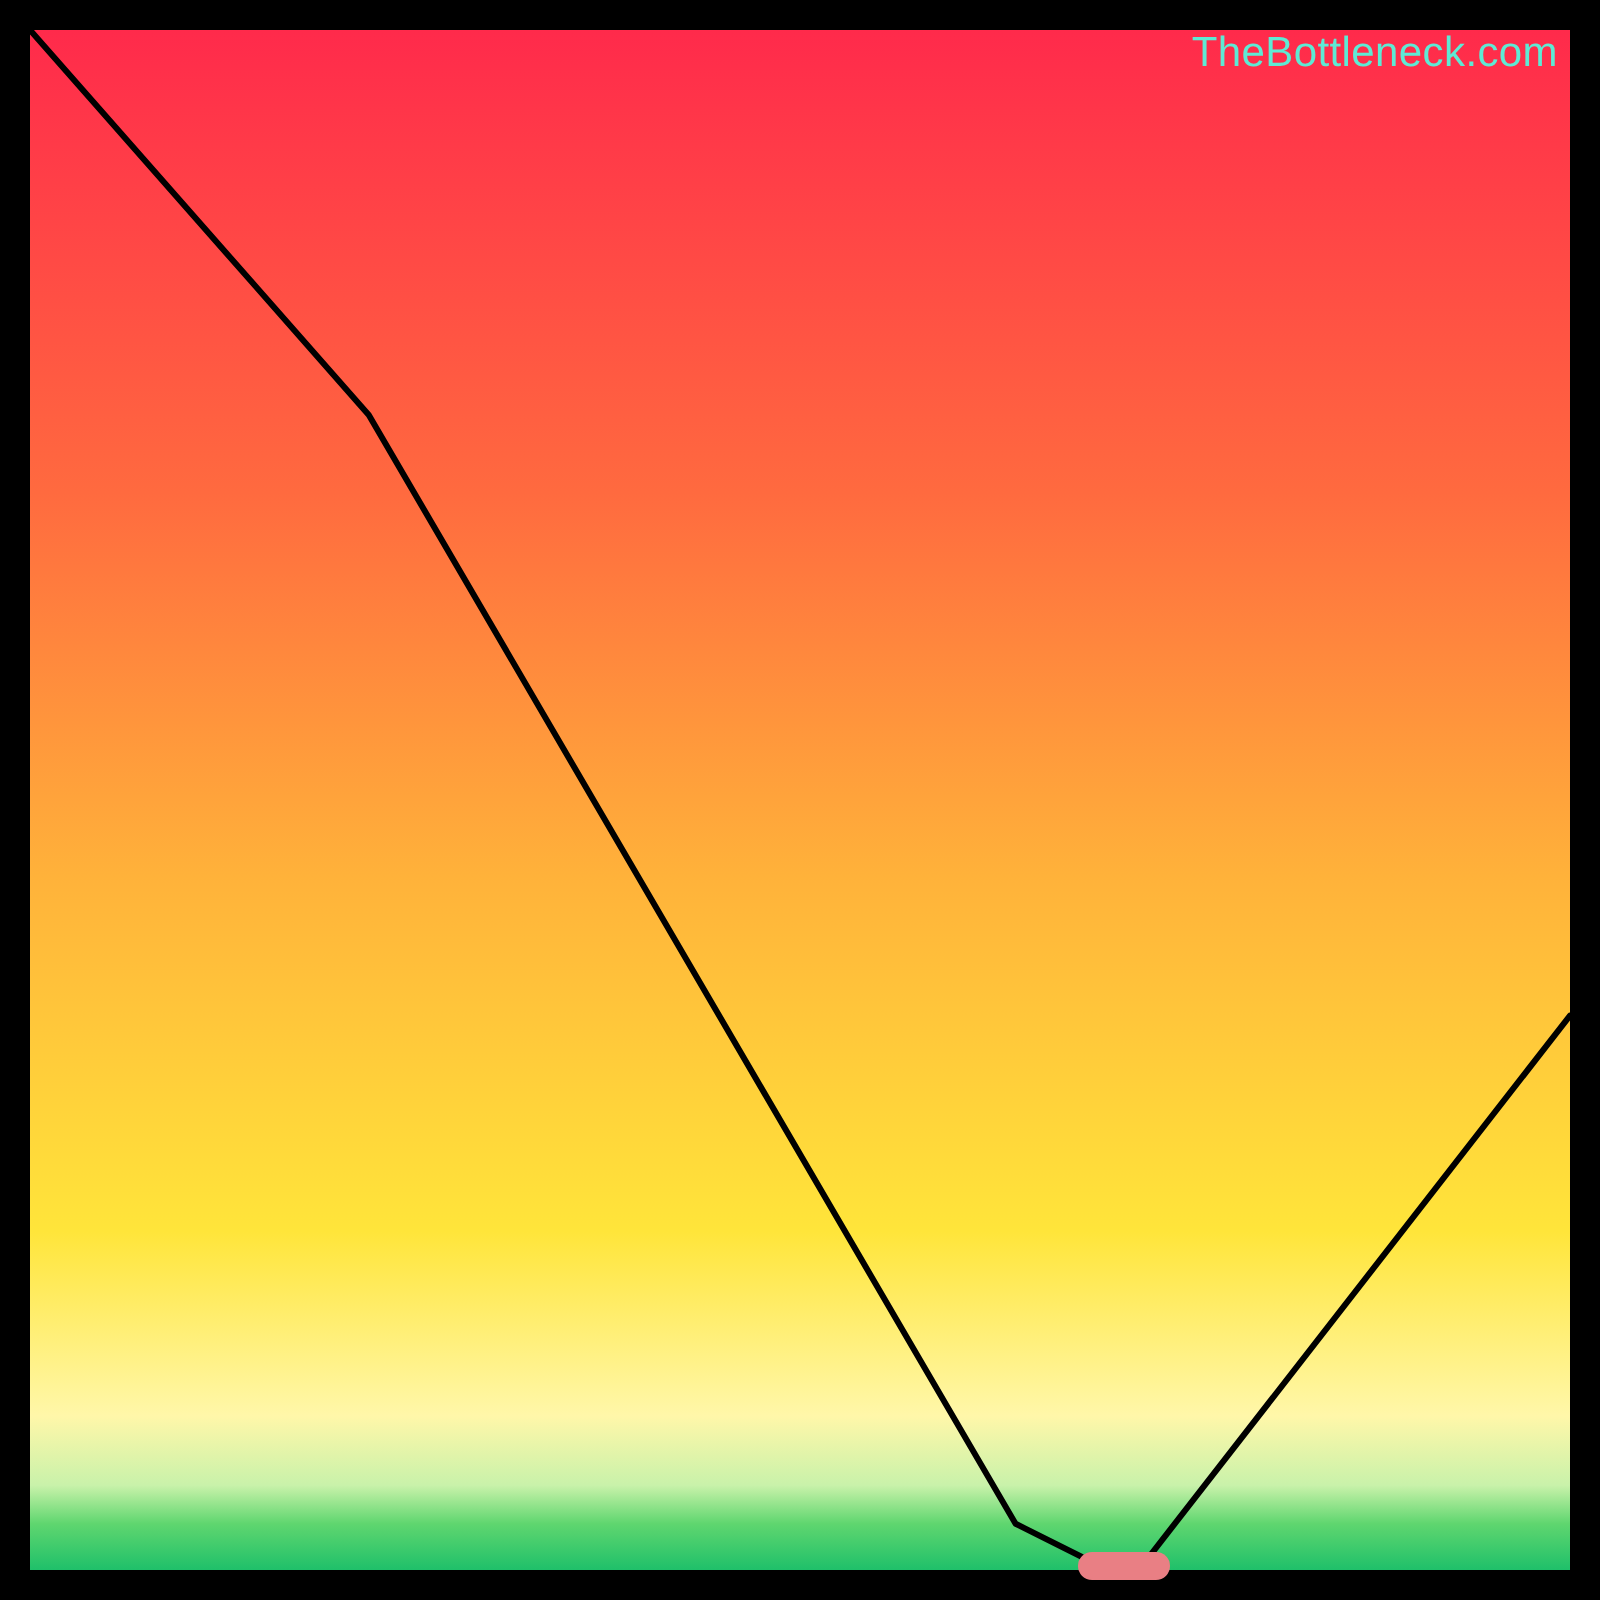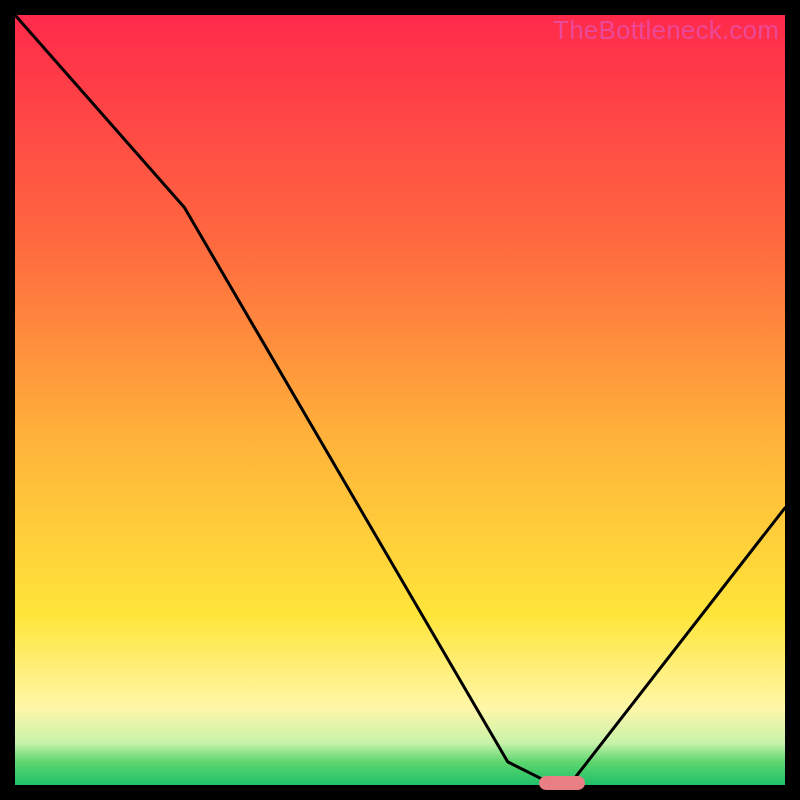--- a/index.html
+++ b/index.html
@@ -16,22 +16,22 @@
     left: 15px;
     top: 15px;
     width: 770px;
     height: 770px;
     background: #000;
   }
   .watermark {
     position: absolute;
     top: 0px;
     right: 6px;
-    color: #ec4899;
-    font-size: 26px;
+    color: #5eead4;
+    font-size: 21px;
     font-weight: 400;
     letter-spacing: 0.2px;
     z-index: 20;
   }
   .plot {
     position: absolute;
     left: 0;
     top: 0;
     width: 770px;
     height: 770px;

